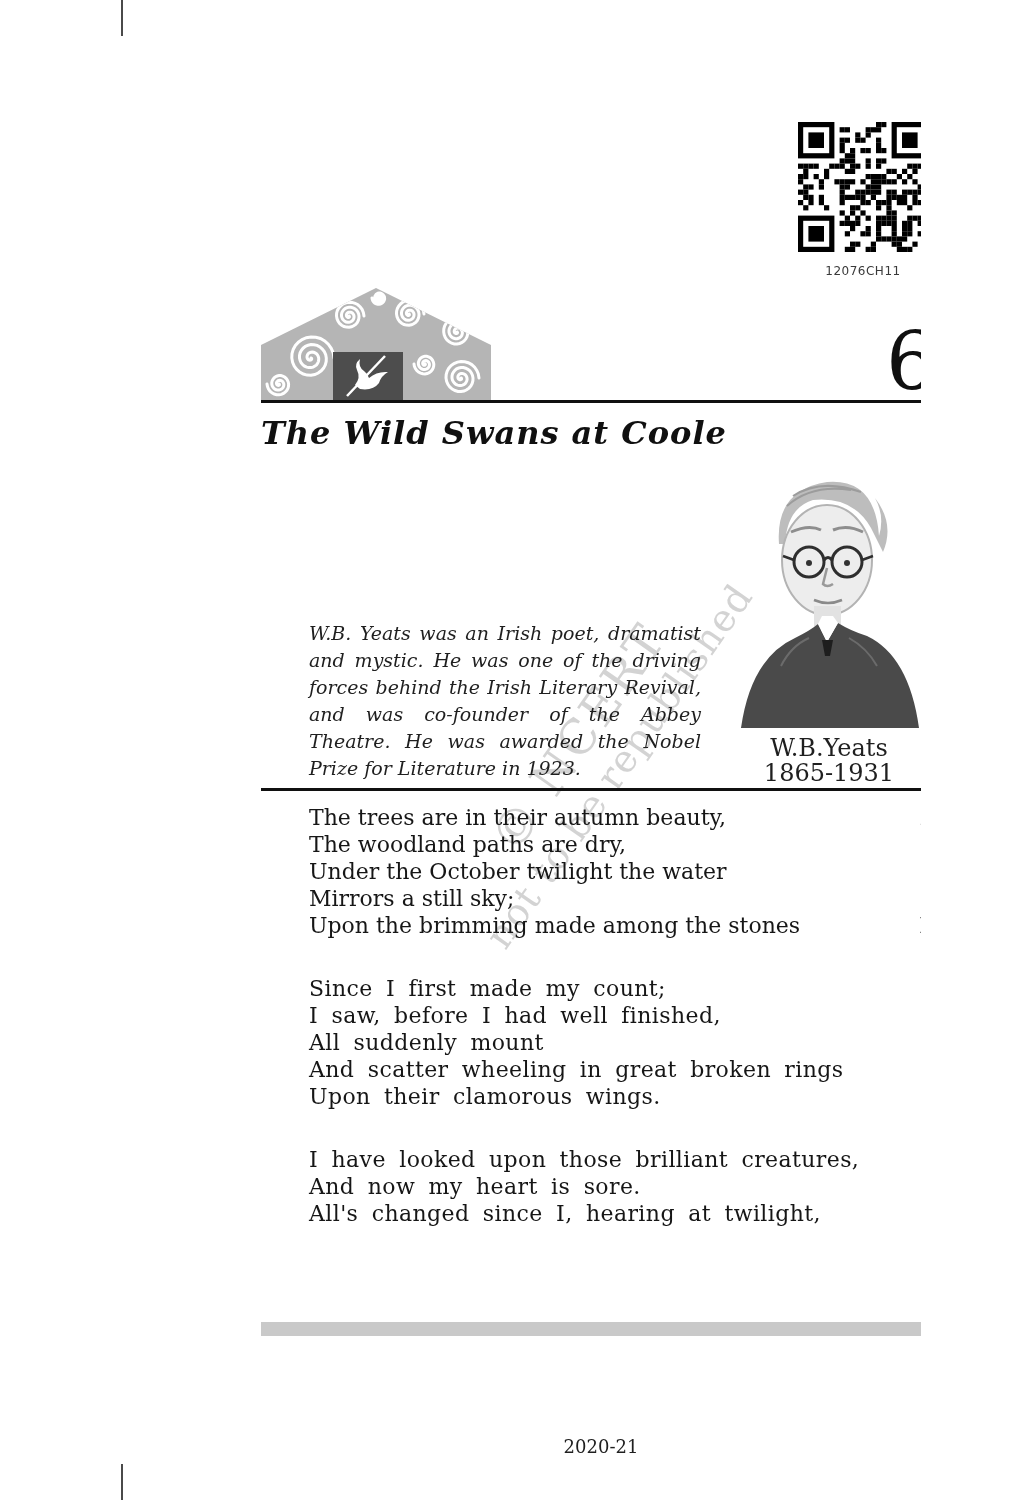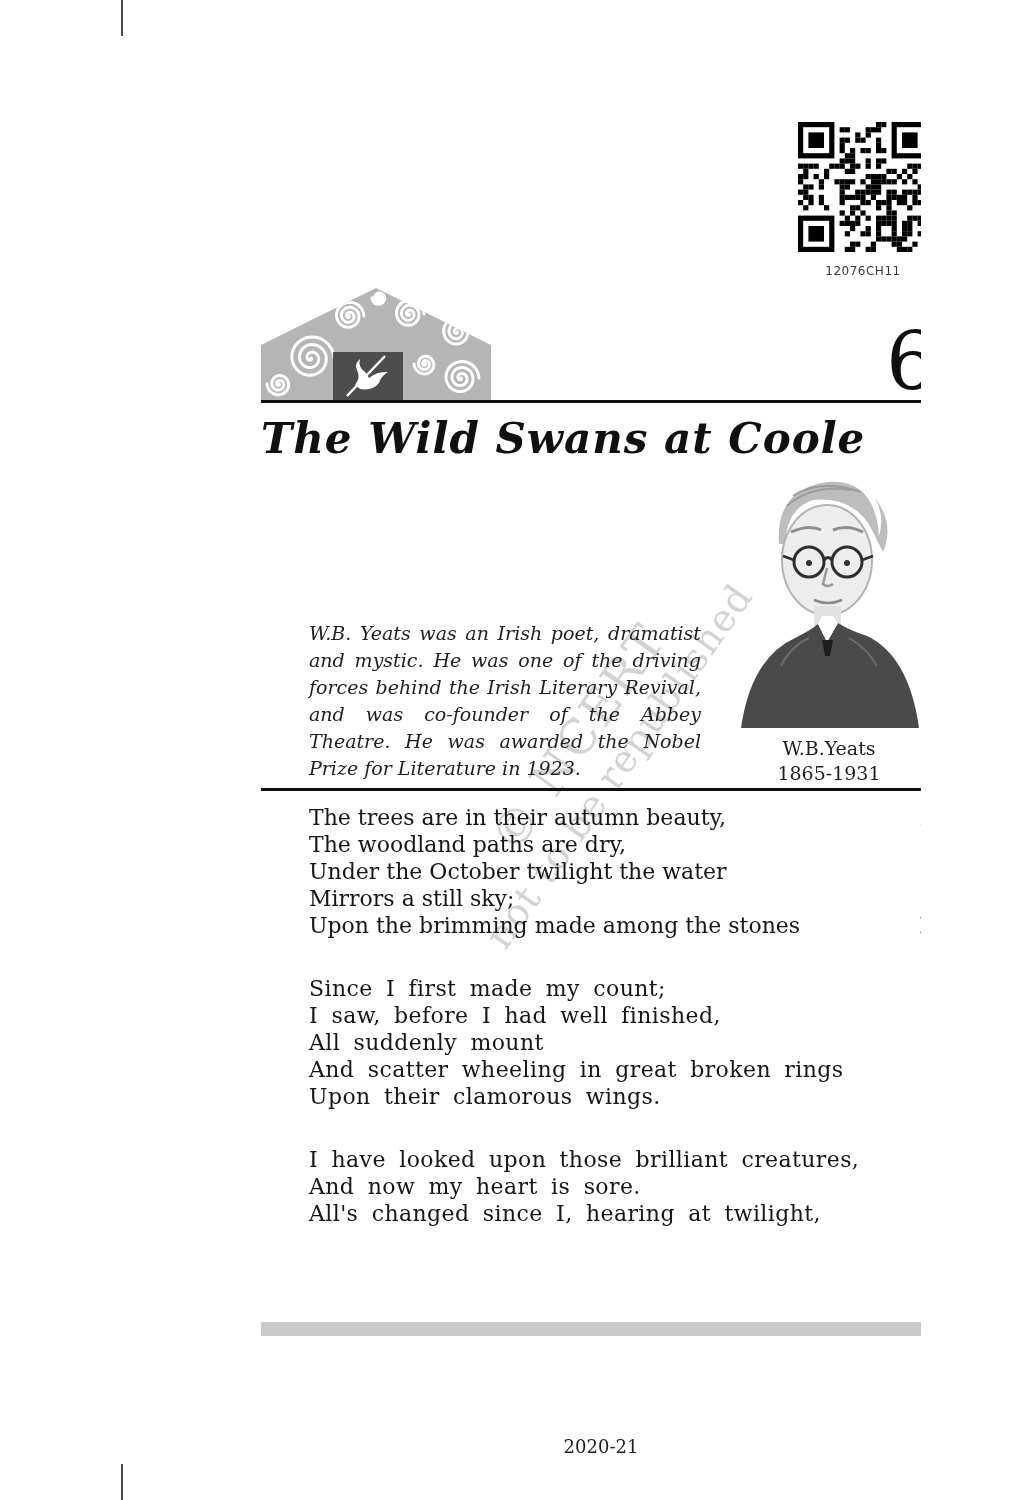--- a/index.html
+++ b/index.html
@@ -39,21 +39,21 @@
     position: absolute; left: 770px; top: 322px; width: 76px;
     text-align: right;
     font-size: 80px; line-height: 80px;
     font-family: "DejaVu Serif", serif;
     color: #101010;
   }
   .header-rule { position: absolute; left: 170px; top: 400px; width: 676px; height: 3px; background: #101010; }
 
   .title {
     position: absolute; left: 170px; top: 414px;
-    font-size: 42px; font-style: italic; font-weight: bold;
+    font-size: 32px; font-style: italic; font-weight: bold;
     letter-spacing: 1px; color: #101010;
     font-family: "DejaVu Serif", serif;
     white-space: nowrap;
   }
 
   
   .watermark {
     position: absolute; left: 255px; top: 700px; width: 500px;
     transform: rotate(-55deg);
     color: #b0b0b0; opacity: 0.55;
@@ -67,21 +67,21 @@
   
   .bio {
     position: absolute; left: 218px; top: 620px; width: 392px;
     font-size: 19px; font-style: italic; line-height: 27px;
     text-align: justify; color: #1f1f1f;
   }
 
   
   .portrait { position: absolute; left: 630px; top: 466px; width: 216px; }
   .portrait svg { display: block; width: 216px; height: 262px; }
-  .portrait-caption { margin-top: 8px; text-align: center; font-size: 19px; line-height: 25px; color: #1f1f1f; }
+  .portrait-caption { margin-top: 8px; text-align: center; font-size: 24px; line-height: 25px; color: #1f1f1f; }
 
   .section-rule { position: absolute; left: 170px; top: 788px; width: 676px; height: 3px; background: #101010; }
 
   
   .poem { position: absolute; left: 218px; top: 804px; width: 632px; font-size: 22px; line-height: 27px; color: #161616; }
   .stanza { margin-bottom: 36px; }
   .stanza.spaced { word-spacing: 6px; letter-spacing: 0.4px; }
   .poem-line { position: relative; padding-right: 44px; white-space: nowrap; }
   .rhyme { position: absolute; right: 4px; top: 0; word-spacing: normal; letter-spacing: normal; }
 

